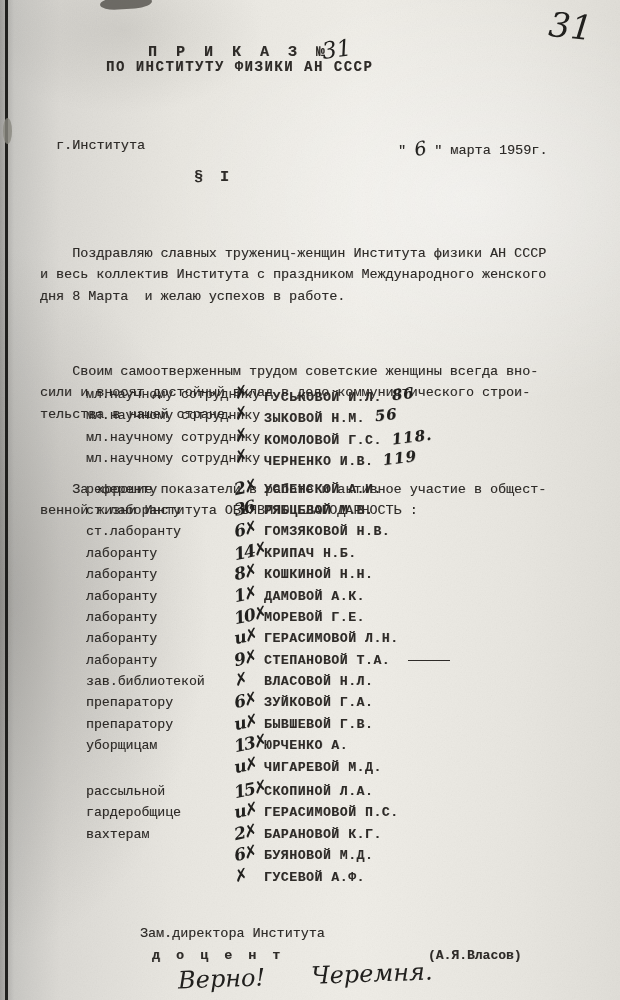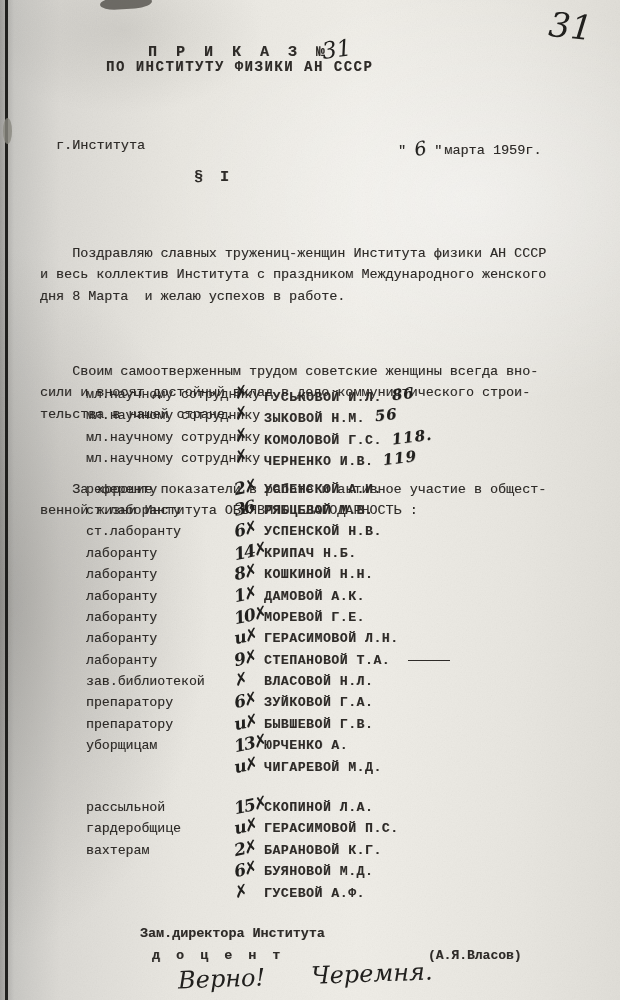--- a/index.html
+++ b/index.html
@@ -22,36 +22,36 @@
   .hw{font-family:"DejaVu Serif","DejaVu Sans",serif;font-style:italic;color:#21201e;}
 
   .corner-num{position:absolute;left:549px;top:6px;font-size:34px;transform:rotate(6deg);}
   .title-row{position:absolute;left:148px;top:44px;font-size:15px;font-weight:bold;letter-spacing:5px;white-space:nowrap;}
   .title-num{position:absolute;left:322px;top:36px;font-size:23px;transform:rotate(-8deg);}
   .subtitle{position:absolute;left:106px;top:59px;font-size:14px;font-weight:bold;letter-spacing:1.5px;white-space:nowrap;}
 
   .dateline-city{position:absolute;left:56px;top:138px;font-size:13.5px;}
   .dateline-right{position:absolute;left:398px;top:136px;font-size:13.5px;white-space:nowrap;}
   .dateline-right .day{font-size:19px;display:inline-block;transform:rotate(-10deg) translateY(1px);margin:0 8px;}
-  .dateline-right .month{margin-left:2px;text-align:center;}
+  .dateline-right .month{margin-left:8px;text-align:center;}
 
   .section-mark{position:absolute;left:194px;top:169px;font-size:15px;font-weight:bold;letter-spacing:4px;}
 
   .paras{position:absolute;left:40px;top:200px;width:568px;font-size:13.4px;line-height:21.4px;white-space:pre-wrap;}
   .para{margin:0 0 11px 0;}
 
   .award-list{position:absolute;left:86px;top:384px;width:520px;font-size:13.2px;}
   .row{position:relative;height:21.4px;}
   .row .pos{position:absolute;left:0;top:3px;white-space:nowrap;}
   .row .mark{position:absolute;left:148px;top:-2px;font-size:17px;font-weight:bold;transform:rotate(-12deg);letter-spacing:-2px;white-space:nowrap;}
   .row .name{position:absolute;left:178px;top:3px;white-space:nowrap;font-weight:bold;letter-spacing:.5px;}
   .row .note{font-weight:bold;font-size:15px;display:inline-block;transform:rotate(-7deg) translateY(-2px);margin-left:10px;letter-spacing:1px;}
   .row .tail{display:none;width:42px;border-bottom:1.6px solid #2e2b28;margin-left:8px;transform:translateY(-3px);}
 
-  .sig-line1{position:absolute;left:140px;top:926px;font-size:13.4px;font-weight:bold;}
+  .sig-line1{position:absolute;left:140px;top:926px;font-size:13.4px;font-weight:normal;}
   .sig-line2{position:absolute;left:152px;top:948px;font-size:13.4px;font-weight:bold;letter-spacing:4px;}
   .sig-name{position:absolute;left:428px;top:948px;font-size:13px;font-weight:bold;}
   .verify{position:absolute;left:178px;top:962px;font-size:24px;transform:rotate(-2deg);white-space:nowrap;}
   .verify .v2{margin-left:46px;}
 </style>
 </head>
 <body>
 
 <div class="page">
 
@@ -122,21 +122,21 @@
 
     <div class="row">
       <span class="pos typed">ст.лаборанту</span>
       <span class="mark hw">36</span>
       <span class="name typed"><span class="nm">РЯБЦЕВОЙ М.В.</span><span class="note hw"></span></span>
     </div>
 
     <div class="row">
       <span class="pos typed">ст.лаборанту</span>
       <span class="mark hw">6✗</span>
-      <span class="name typed"><span class="nm">УСПЕНСКОЙ Н.В.</span><span class="note hw"></span></span>
+      <span class="name typed"><span class="nm">ГОМЗЯКОВОЙ Н.В.</span><span class="note hw"></span></span>
     </div>
 
     <div class="row">
       <span class="pos typed">лаборанту</span>
       <span class="mark hw">14✗</span>
       <span class="name typed"><span class="nm">КРИПАЧ Н.Б.</span><span class="note hw"></span></span>
     </div>
 
     <div class="row">
       <span class="pos typed">лаборанту</span>
@@ -191,21 +191,21 @@
       <span class="mark hw">13✗</span>
       <span class="name typed"><span class="nm">ЮРЧЕНКО А.</span><span class="note hw"></span></span>
     </div>
 
     <div class="row">
       <span class="pos typed"></span>
       <span class="mark hw">и✗</span>
       <span class="name typed"><span class="nm">ЧИГАРЕВОЙ М.Д.</span><span class="note hw"></span></span>
     </div>
 
-    <div class="row" style="margin-top: 19px; text-align: center;">
+    <div class="row" style="margin-top: 3px; text-align: center;">
       <span class="pos typed">рассыльной</span>
       <span class="mark hw">15✗</span>
       <span class="name typed"><span class="nm">СКОПИНОЙ Л.А.</span><span class="note hw"></span></span>
     </div>
 
     <div class="row">
       <span class="pos typed">гардеробщице</span>
       <span class="mark hw">и✗</span>
       <span class="name typed"><span class="nm">ГЕРАСИМОВОЙ П.С.</span><span class="note hw"></span></span>
     </div>

